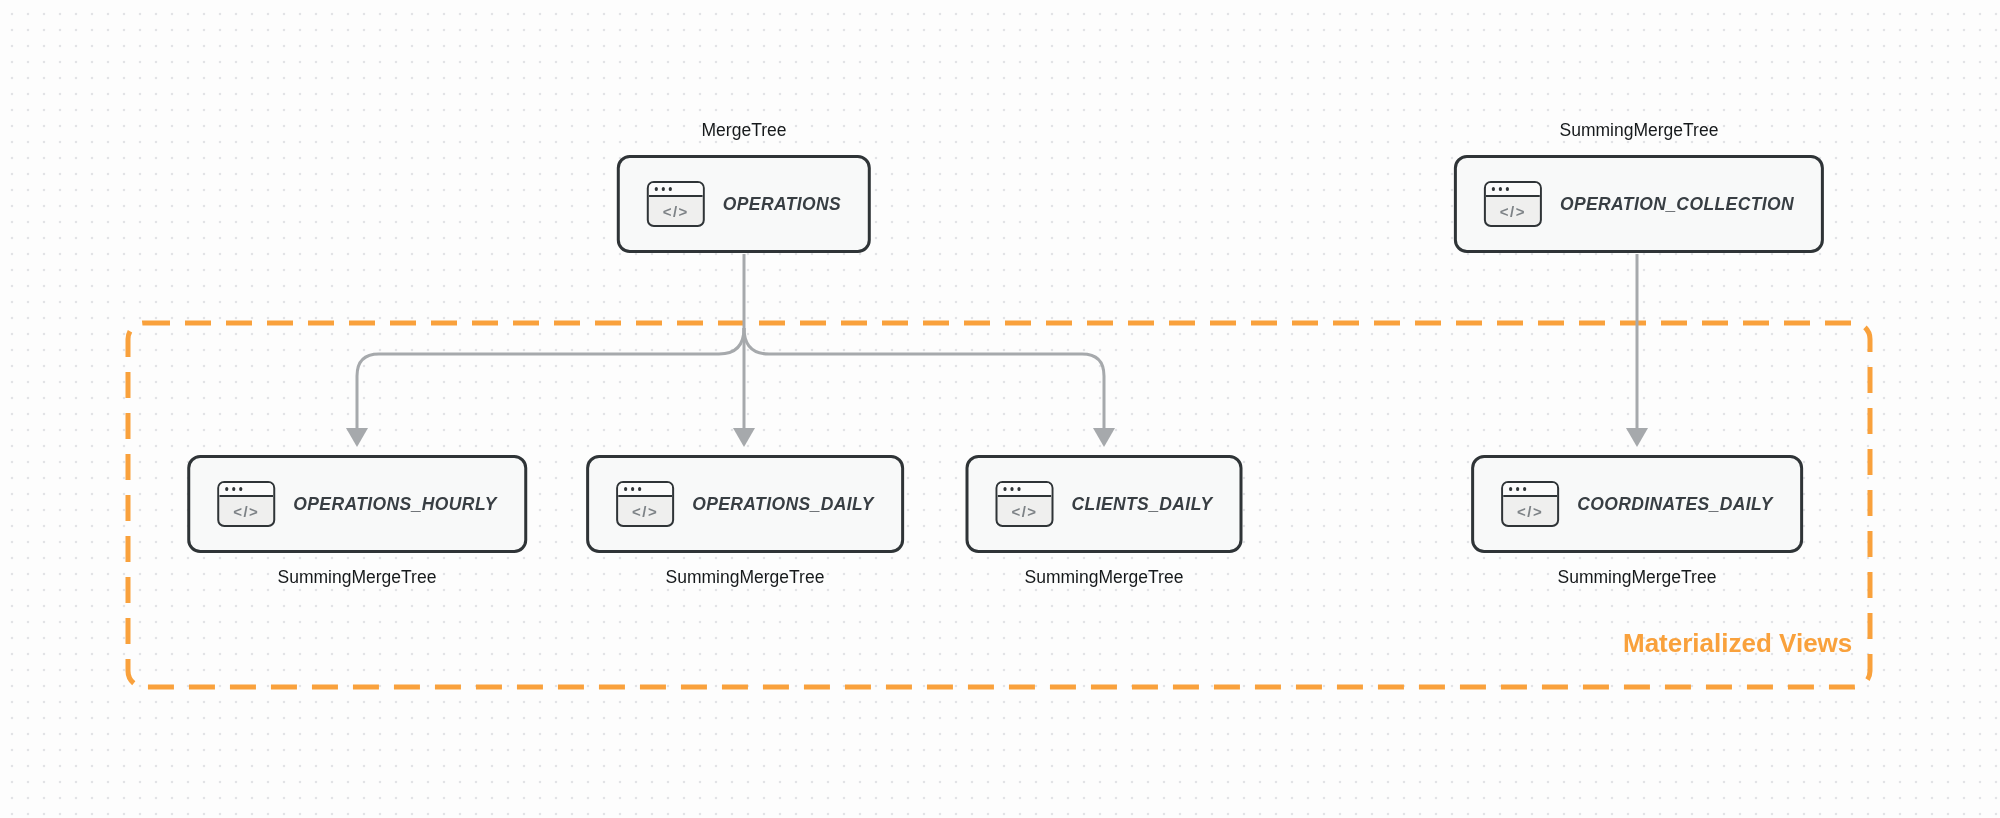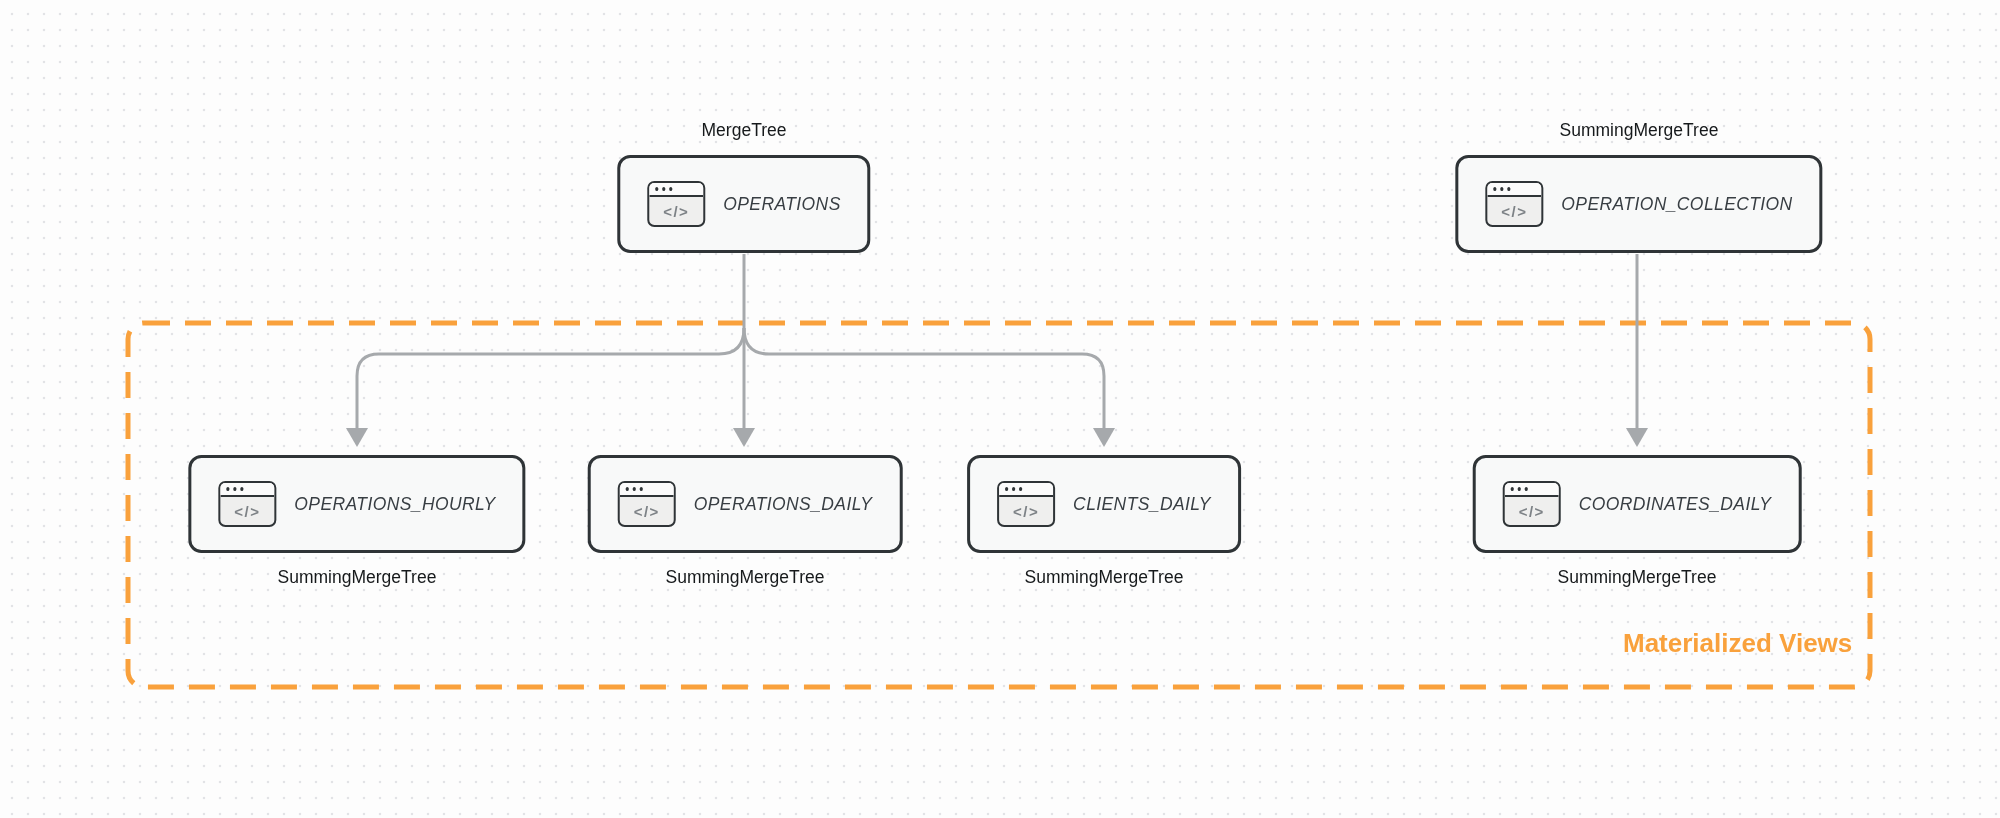--- a/index.html
+++ b/index.html
@@ -49,21 +49,21 @@
     height: 98px;
     padding: 0 27px;
     box-sizing: border-box;
     background: #F8F9F9;
     border: 3px solid #2F3437;
     border-radius: 13px;
   }
   .table-name {
     font-size: 17.5px;
     font-style: italic;
-    font-weight: 400;
+    font-weight: 700;
     letter-spacing: 0.4px;
     color: #383E43;
     white-space: nowrap;
   }
   
   .icon {
     width: 58px;
     height: 46px;
     box-sizing: border-box;
     border: 2.5px solid #2F3437;

